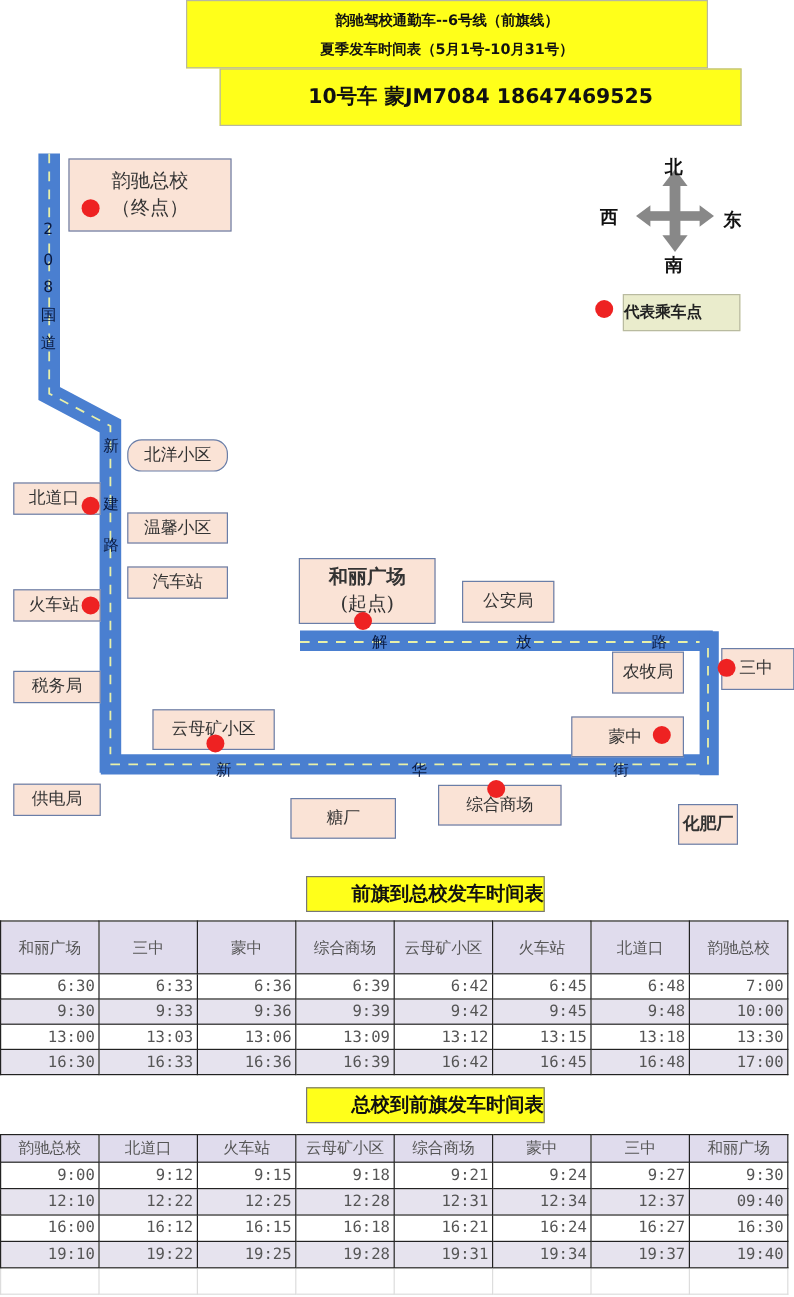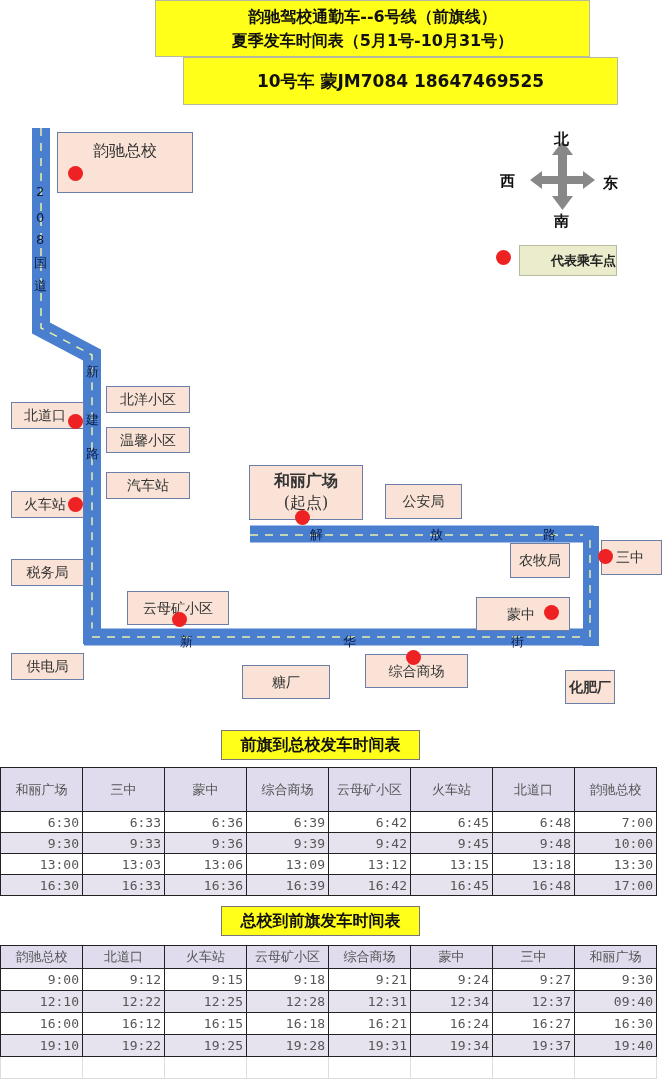--- a/index.html
+++ b/index.html
@@ -1,26 +1,26 @@
 <!DOCTYPE html>
 <html><head>
 <meta charset="utf-8">
 <style>
   html,body{margin:0;padding:0;background:#ffffff;}
   body{width:662px;height:1081px;position:relative;overflow:hidden;font-family:"DejaVu Sans",sans-serif;color:#222;}
   .abs{position:absolute;}
   .title-box{position:absolute;left:155px;width:435px;background:#ffff1a;border:1px solid #b8b8a0;box-sizing:border-box;text-align:center;font-weight:bold;color:#111;}
-  .title-top{top:0;height:57px;font-size:16px;line-height:24px;padding-top:4px;}
+  .title-top{top:0;height:57px;font-size:12px;line-height:24px;padding-top:4px;}
   .title-bot{top:57px;height:48px;font-size:17px;line-height:46px;margin-left:28px;}
   .lbl{position:absolute;background:#fae3d6;border:1px solid #6a7ea8;box-sizing:border-box;font-family:"DejaVu Serif",serif;font-size:14px;color:#333;text-align:center;}
   .dot{position:absolute;width:15px;height:15px;border-radius:50%;background:#ee2222;}
   .roadname{position:absolute;font-size:13px;color:#0a1a40;font-family:"DejaVu Sans",sans-serif;}
   .compass-lbl{position:absolute;font-size:15px;font-weight:bold;color:#111;}
-  .legend-box{position:absolute;left:519px;top:245px;width:98px;height:31px;background:#eaeccc;border:1px solid #b9bba0;box-sizing:border-box;font-size:13px;font-weight:bold;line-height:29px;text-align:right;}
-  .sched-title{position:absolute;background:#ffff1a;border:1px solid #777;box-sizing:border-box;font-size:16px;text-align:center;font-weight:bold;color:#111;}
+  .legend-box{position:absolute;left:519px;top:245px;width:98px;height:31px;background:#eaeccc;border:1px solid #b9bba0;box-sizing:border-box;font-size:13px;font-weight:bold;line-height:29px;text-align:left;}
+  .sched-title{position:absolute;background:#ffff1a;border:1px solid #777;box-sizing:border-box;font-size:16px;text-align:right;font-weight:bold;color:#111;margin-left:34px;}
   table.sched{position:absolute;left:0;border-collapse:collapse;table-layout:fixed;width:657px;font-family:"DejaVu Sans Mono",monospace;}
   table.sched td{border:1px solid #222;padding:0 3px;font-size:13px;color:#555;text-align:right;overflow:hidden;white-space:nowrap;}
   table.sched tr.hdr td{background:#e0dced;text-align:center;font-family:"DejaVu Serif",serif;color:#555;font-size:13px;}
   table.sched tr.alt td{background:#e6e3ee;}
   table.sched tr.blank td{border-color:#ddd;border-top:1px solid #222;}
 </style>
 </head>
 <body>
 
 <div class="title-box title-top">
@@ -80,24 +80,25 @@
   <span class="compass-lbl" style="left:554px;top:130px;">北</span>
   <span class="compass-lbl" style="left:554px;top:212px;">南</span>
   <span class="compass-lbl" style="left:500px;top:172px;">西</span>
   <span class="compass-lbl" style="left:603px;top:174px;">东</span>
 
   <div class="dot" style="left:496px;top:250px;"></div>
   <div class="legend-box">代表乘车点</div>
 
   <div class="lbl" style="left:57px;top:132px;width:136px;height:61px;font-size:16px;line-height:22px;padding-top:7px;">
     <div>韵驰总校</div>
+    <div>（终点）</div>
   </div>
   <div class="dot" style="left:68px;top:166px;"></div>
 
-  <div class="lbl" style="left:106px;top:386px;width:84px;height:27px;line-height:25px;">北洋小区</div>
+  <div class="lbl" style="left:106px;top:366px;width:84px;height:27px;line-height:25px;border-radius:12px;">北洋小区</div>
   <div class="lbl" style="left:11px;top:402px;width:73px;height:27px;line-height:25px;text-align:left;padding-left:12px;">北道口</div>
   <div class="dot" style="left:68px;top:414px;"></div>
 
   <div class="lbl" style="left:106px;top:427px;width:84px;height:26px;line-height:24px;">温馨小区</div>
   <div class="lbl" style="left:106px;top:472px;width:84px;height:27px;line-height:25px;">汽车站</div>
   <div class="lbl" style="left:11px;top:491px;width:73px;height:27px;line-height:25px;text-align:left;padding-left:12px;">火车站</div>
   <div class="dot" style="left:68px;top:497px;"></div>
 
   <div class="lbl" style="left:11px;top:559px;width:73px;height:27px;line-height:25px;">税务局</div>
 

